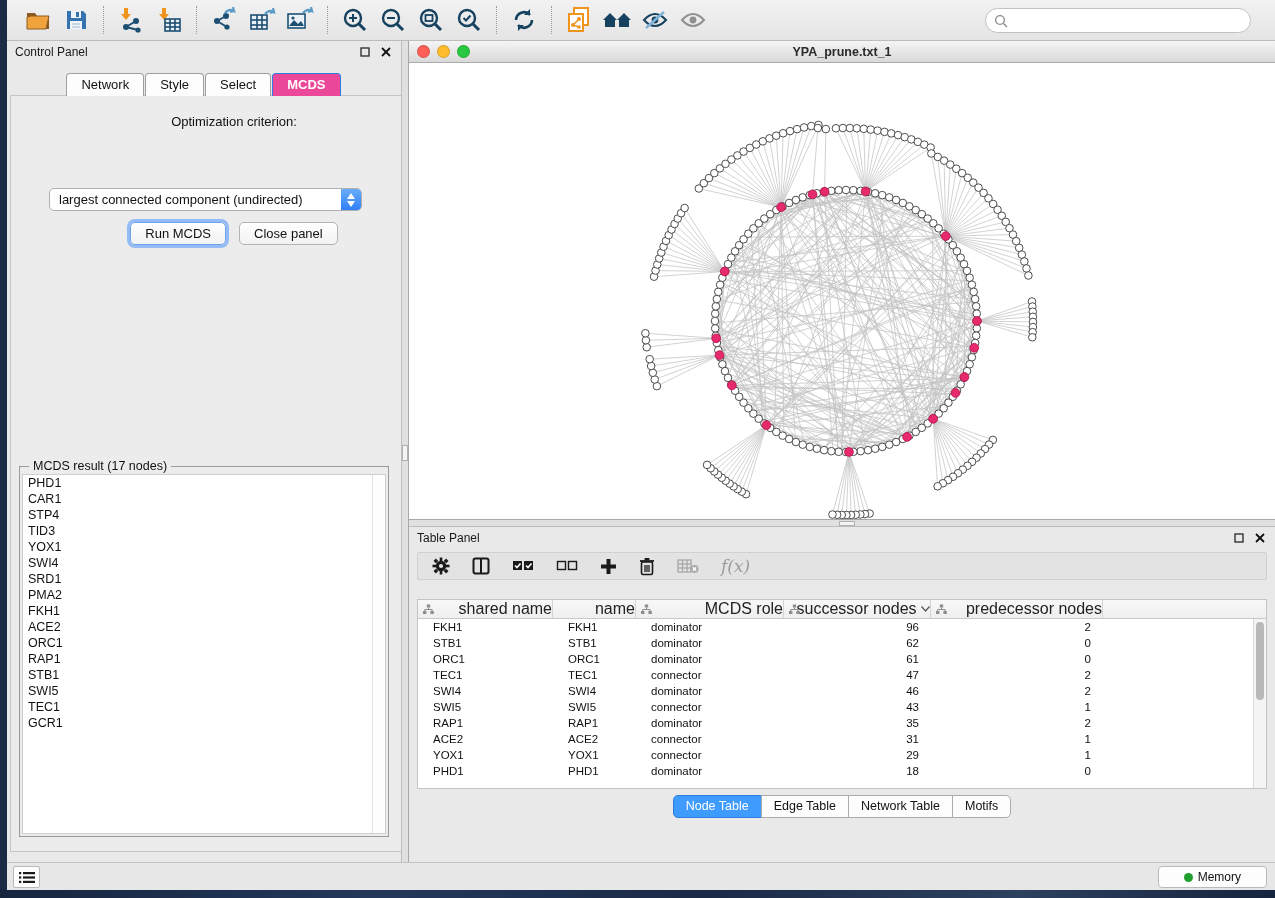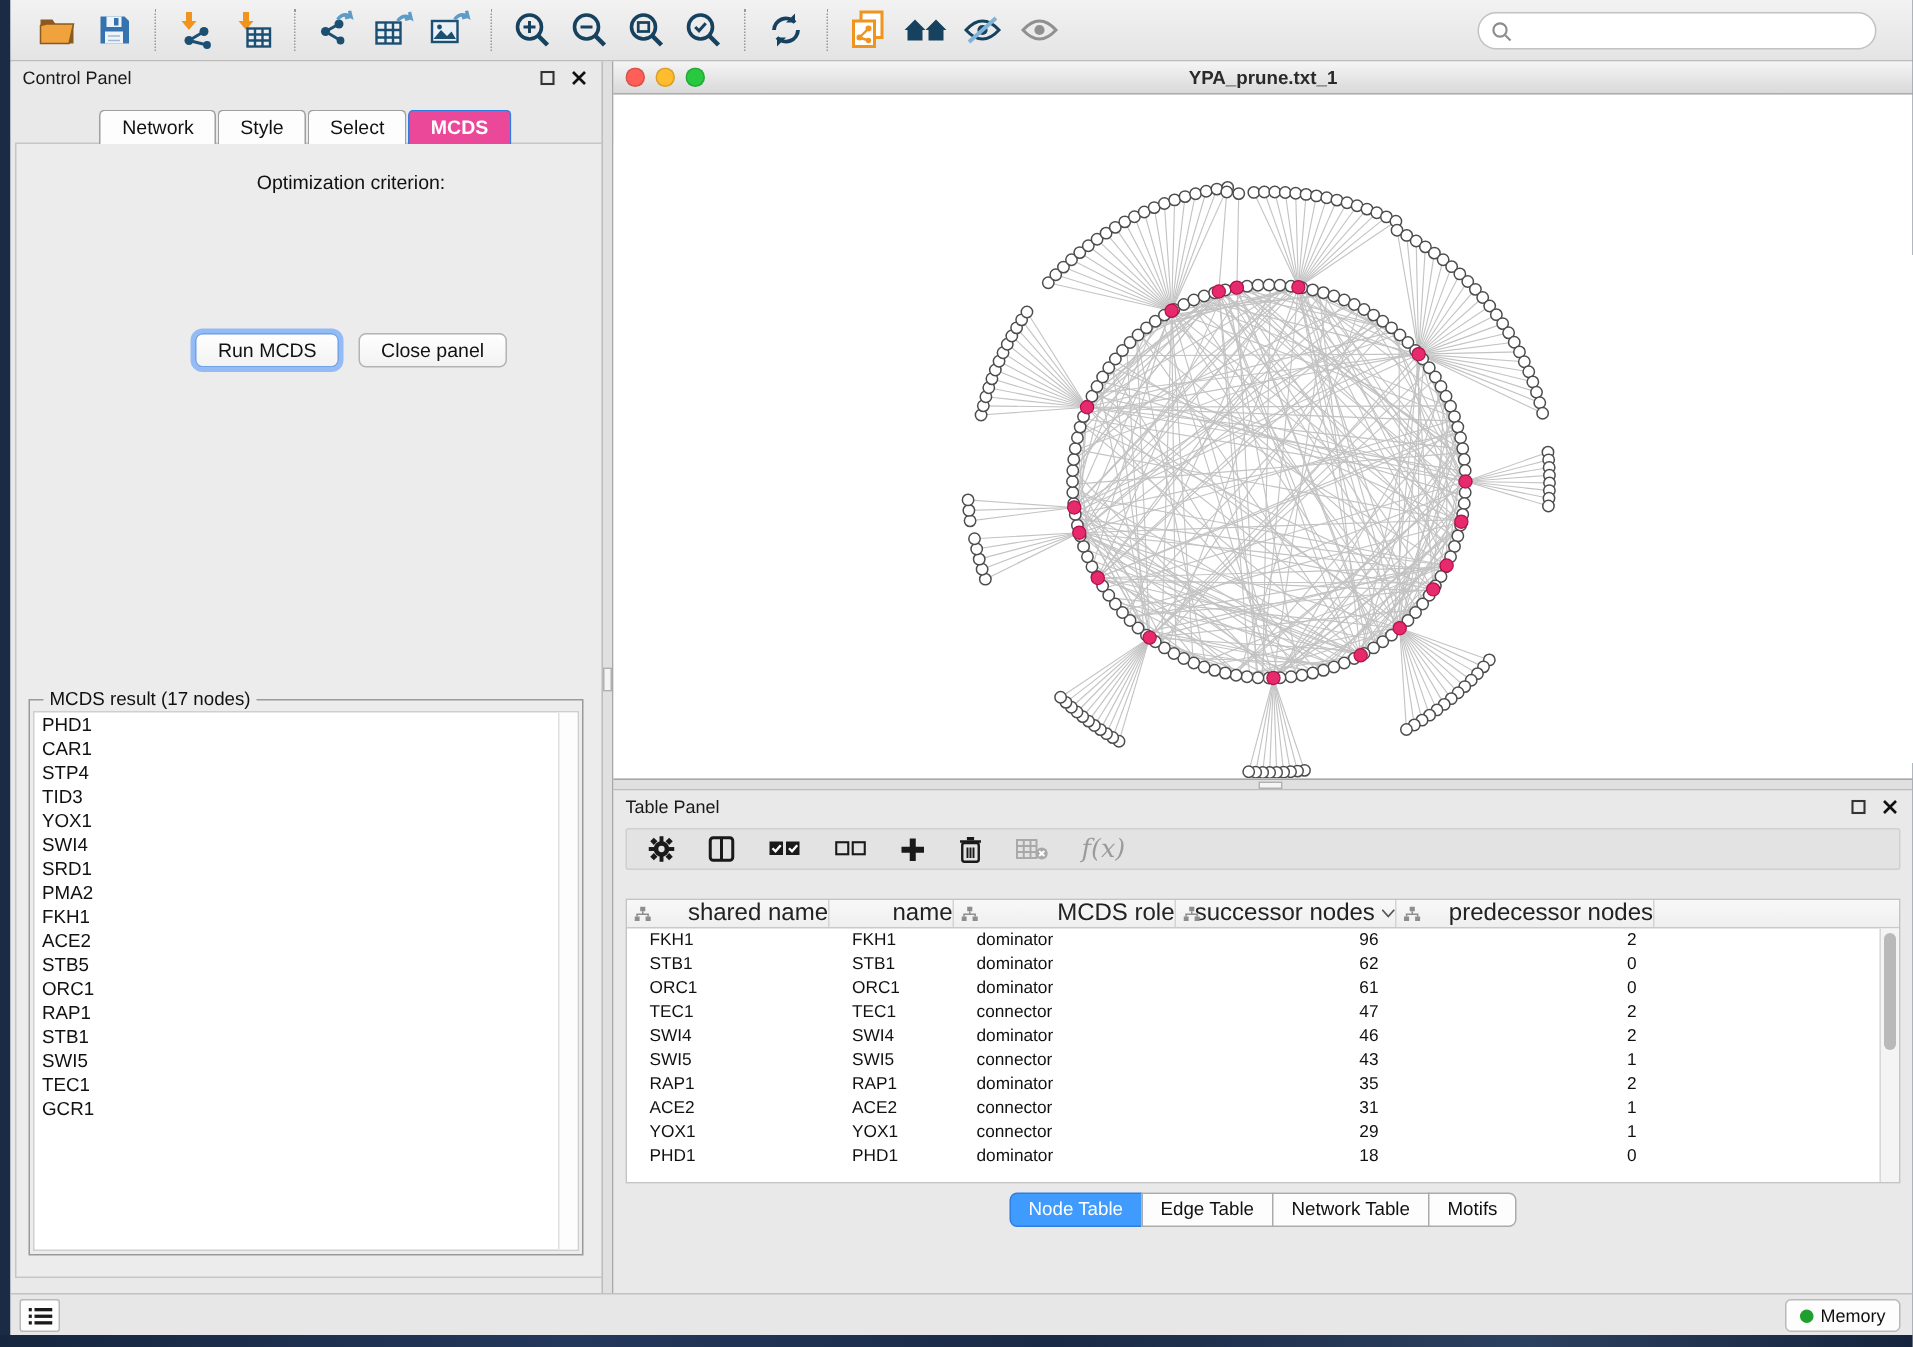--- a/index.html
+++ b/index.html
@@ -88,21 +88,21 @@
   .ttab { border:1px solid #ababab; background:#fdfdfd; color:#111; font-size:12.5px; padding:3px 12px 4px; margin-left:-1px; }
   .ttab:first-child { border-radius:5px 0 0 5px; margin-left:0; }
   .ttab:last-child { border-radius:0 5px 5px 0; }
   .ttab.sel { background:#3f9bfd; color:#fff; border-color:#2f7de0;text-align:center; }
 
   
   .statusbar { position:absolute; left:0; top:862px; width:1268px; height:28px; background:#e7e7e7; border-top:1px solid #c2c2c2; }
   .listbtn { position:absolute; left:6px; top:3px; width:27px; height:22px; background:#fdfdfd; border:1px solid #b9b9b9; border-radius:2px;
     display:flex; align-items:center; justify-content:center; }
   .membtn { position:absolute; right:8px; top:3px; height:22px; background:#fdfdfd; border:1px solid #b9b9b9; border-radius:4px;
-    display:flex; align-items:center; gap:5px; padding:0 9px; font-size:12px; color:#111; }
+    display:flex; align-items:center; gap:5px; padding:0 25px; font-size:12px; color:#111; }
   .memdot { width:9px; height:9px; border-radius:50%; }
 </style>
 </head>
 <body>
 
 <div class="wallpaper-left"></div>
 <div class="wallpaper-bottom"></div>
 
 <div class="app">
 
@@ -272,39 +272,49 @@
         </span>
     </div>
     <div class="ctab-row" id="ctrl-tabs">
         <div class="ctab">Network</div>
         <div class="ctab">Style</div>
         <div class="ctab">Select</div>
         <div class="ctab sel">MCDS</div>
       </div>
     <div class="ctab-content">
       <div class="opt-label">Optimization criterion:</div>
+      <div class="dropdown">
+        <span class="dd-text">largest connected component (undirected)</span>
+        <span class="dd-stepper">
+          <svg width="8" height="6" viewBox="0 0 8 6">
+              <path d="M4 0 L8 6 H0 Z" fill="#fff"></path>
+            </svg>
+          <svg width="8" height="6" viewBox="0 0 8 6">
+              <path d="M4 6 L0 0 H8 Z" fill="#fff"></path>
+            </svg>
+        </span>
+      </div>
       <div class="btn-row">
         <button class="btn focusring">Run MCDS</button>
         <button class="btn">Close panel</button>
       </div>
       <div class="result-group">
         <span class="result-title">MCDS result (17 nodes)</span>
         <div class="result-list" id="mcds-list">
           <div class="result-scroll"></div>
         <div class="result-item">PHD1</div>
             <div class="result-item">CAR1</div>
             <div class="result-item">STP4</div>
             <div class="result-item">TID3</div>
             <div class="result-item">YOX1</div>
             <div class="result-item">SWI4</div>
             <div class="result-item">SRD1</div>
             <div class="result-item">PMA2</div>
             <div class="result-item">FKH1</div>
             <div class="result-item">ACE2</div>
-            <div class="result-item">STB5</div>
             <div class="result-item">ORC1</div>
             <div class="result-item">RAP1</div>
             <div class="result-item">STB1</div>
             <div class="result-item">SWI5</div>
             <div class="result-item">TEC1</div>
             <div class="result-item">GCR1</div>
           </div>
       </div>
     </div>
   </div>

